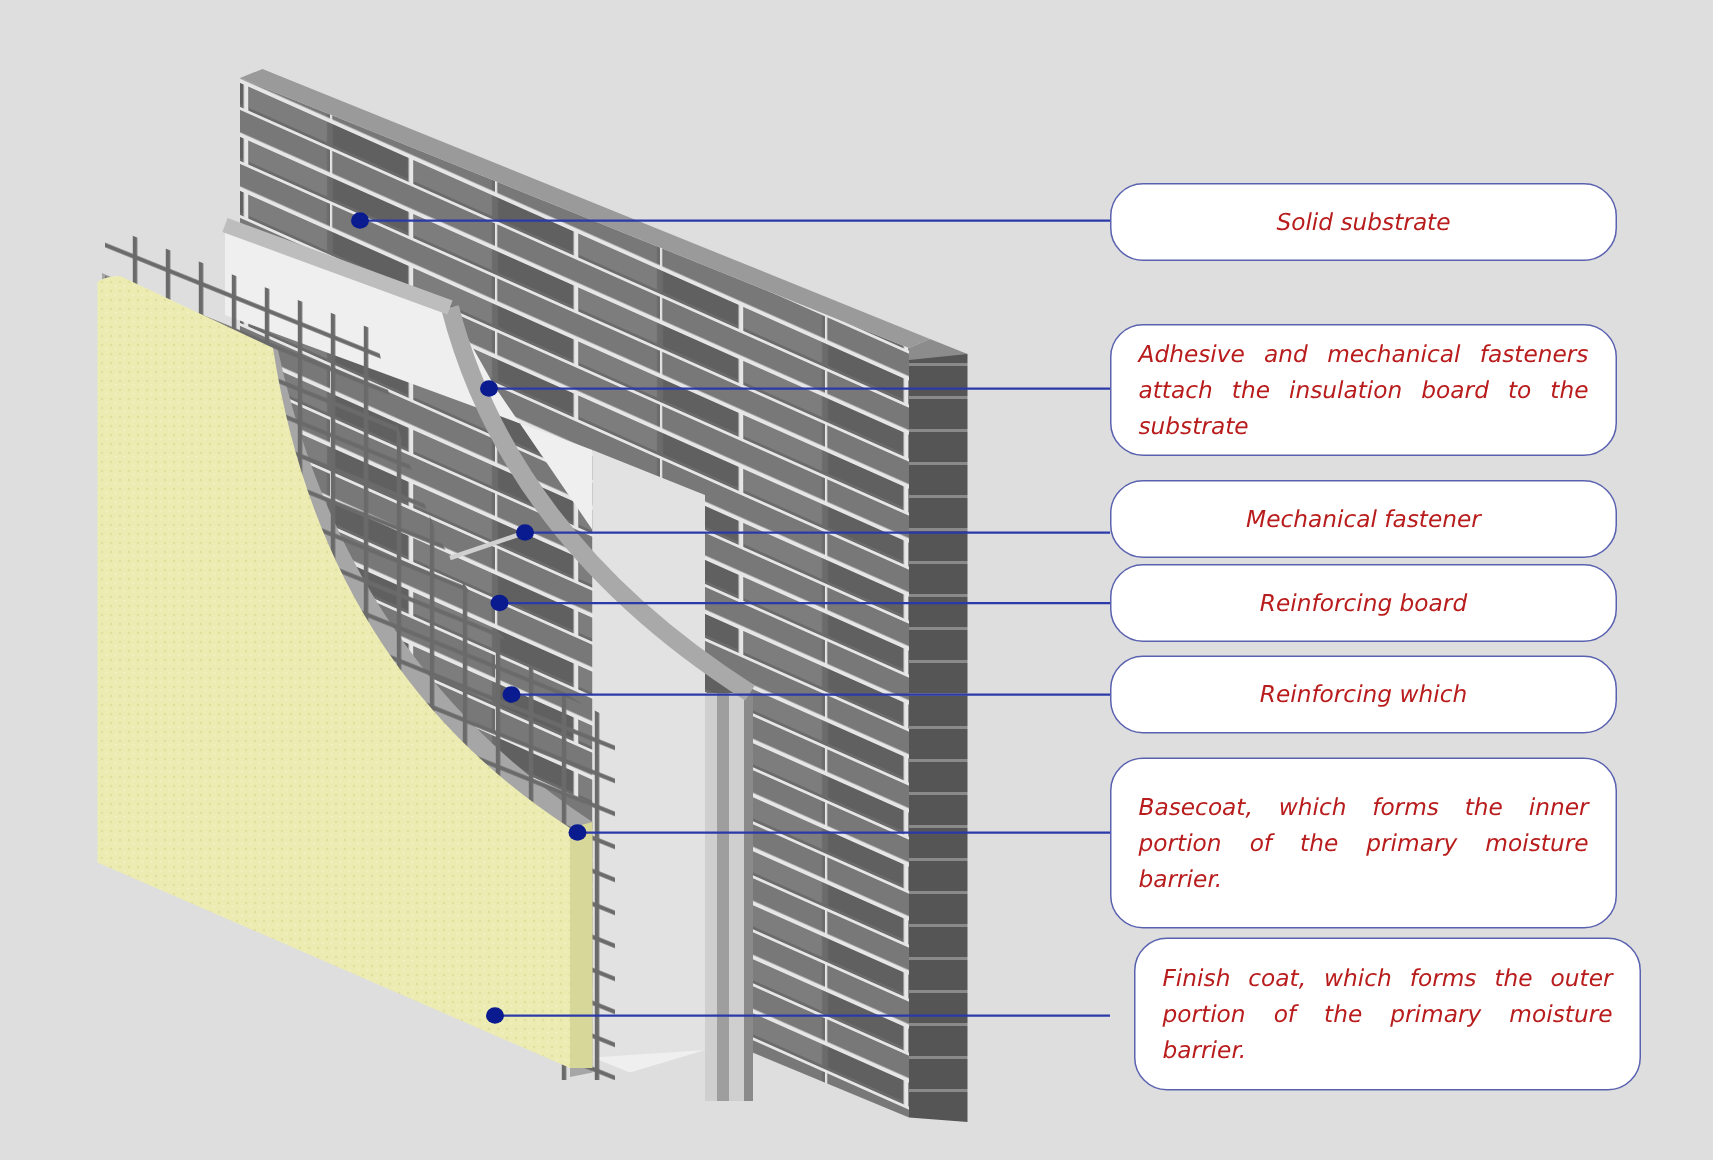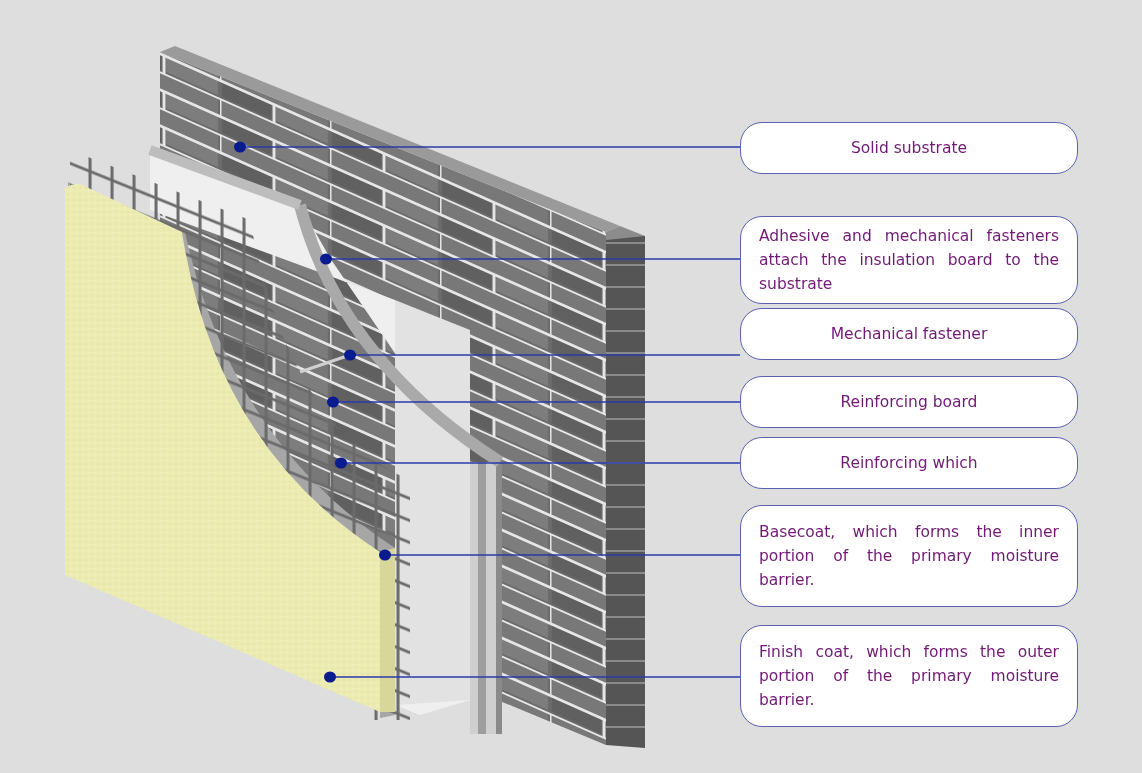--- a/index.html
+++ b/index.html
@@ -11,26 +11,27 @@
   }
   #diagram { position: absolute; left: 0; top: 0; width: 1142px; height: 773px; }
   .callout {
     position: absolute;
     left: 740px;
     width: 338px;
     box-sizing: border-box;
     background: #ffffff;
     border: 1.5px solid #5a62b0;
     border-radius: 22px;
-    color: #701a75;
+    color: #b91c1c;
     font-size: 15.5px;
     line-height: 24px;
     padding: 0 20px;
     display: flex;
     align-items: center;
+    font-style: italic;
   }
   .callout.single { justify-content: center; text-align: center; height: 52px; }
   .callout.multi { text-align: justify; text-align-last: left; padding: 4px 18px 4px 18px; }
   .callout.multi span { display: block; width: 100%; }
 </style>
 </head>
 <body>
 
 <svg id="diagram" viewBox="0 0 1142 773" xmlns="http://www.w3.org/2000/svg">
   <defs>
@@ -126,27 +127,27 @@
     </g>
   </g>
 </svg>
 
 <div class="callout single" style="top:122px;">
   <span>Solid substrate</span>
 </div>
 <div class="callout multi" style="top:216px; height:88px;">
   <span>Adhesive and mechanical fasteners attach the insulation board to the substrate</span>
 </div>
-<div class="callout single" style="top:308px;">
+<div class="callout single" style="top:320px;">
   <span>Mechanical fastener</span>
 </div>
 <div class="callout single" style="top:376px;">
   <span>Reinforcing board</span>
 </div>
 <div class="callout single" style="top:437px;">
   <span>Reinforcing which</span>
 </div>
-<div class="callout multi" style="top:505px; height:102px;">
+<div class="callout multi" style="top:505px; height:114px;">
   <span>Basecoat, which forms the inner portion of the primary moisture barrier.</span>
 </div>
-<div class="callout multi" style="top:625px; height:102px;">
+<div class="callout multi" style="top:625px; height:102px;margin-left:16px;">
   <span>Finish coat, which forms the outer portion of the primary moisture barrier.</span>
 </div>
 
 </body></html>

